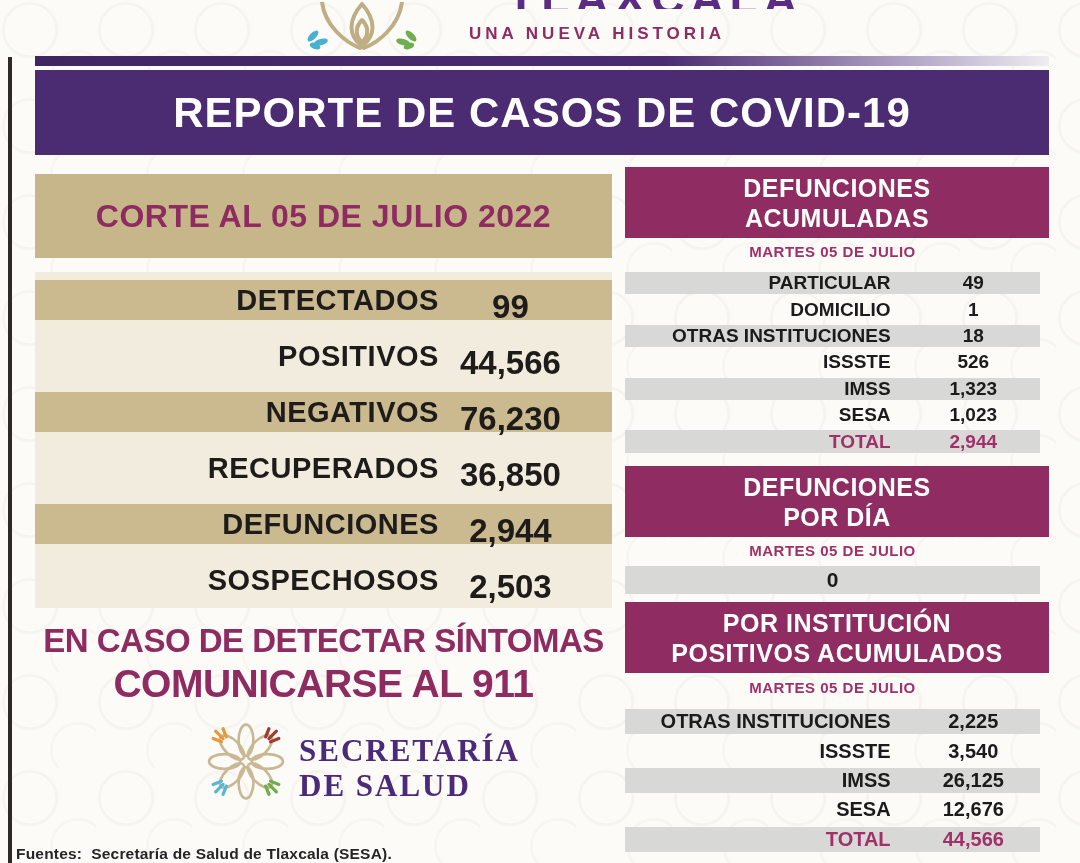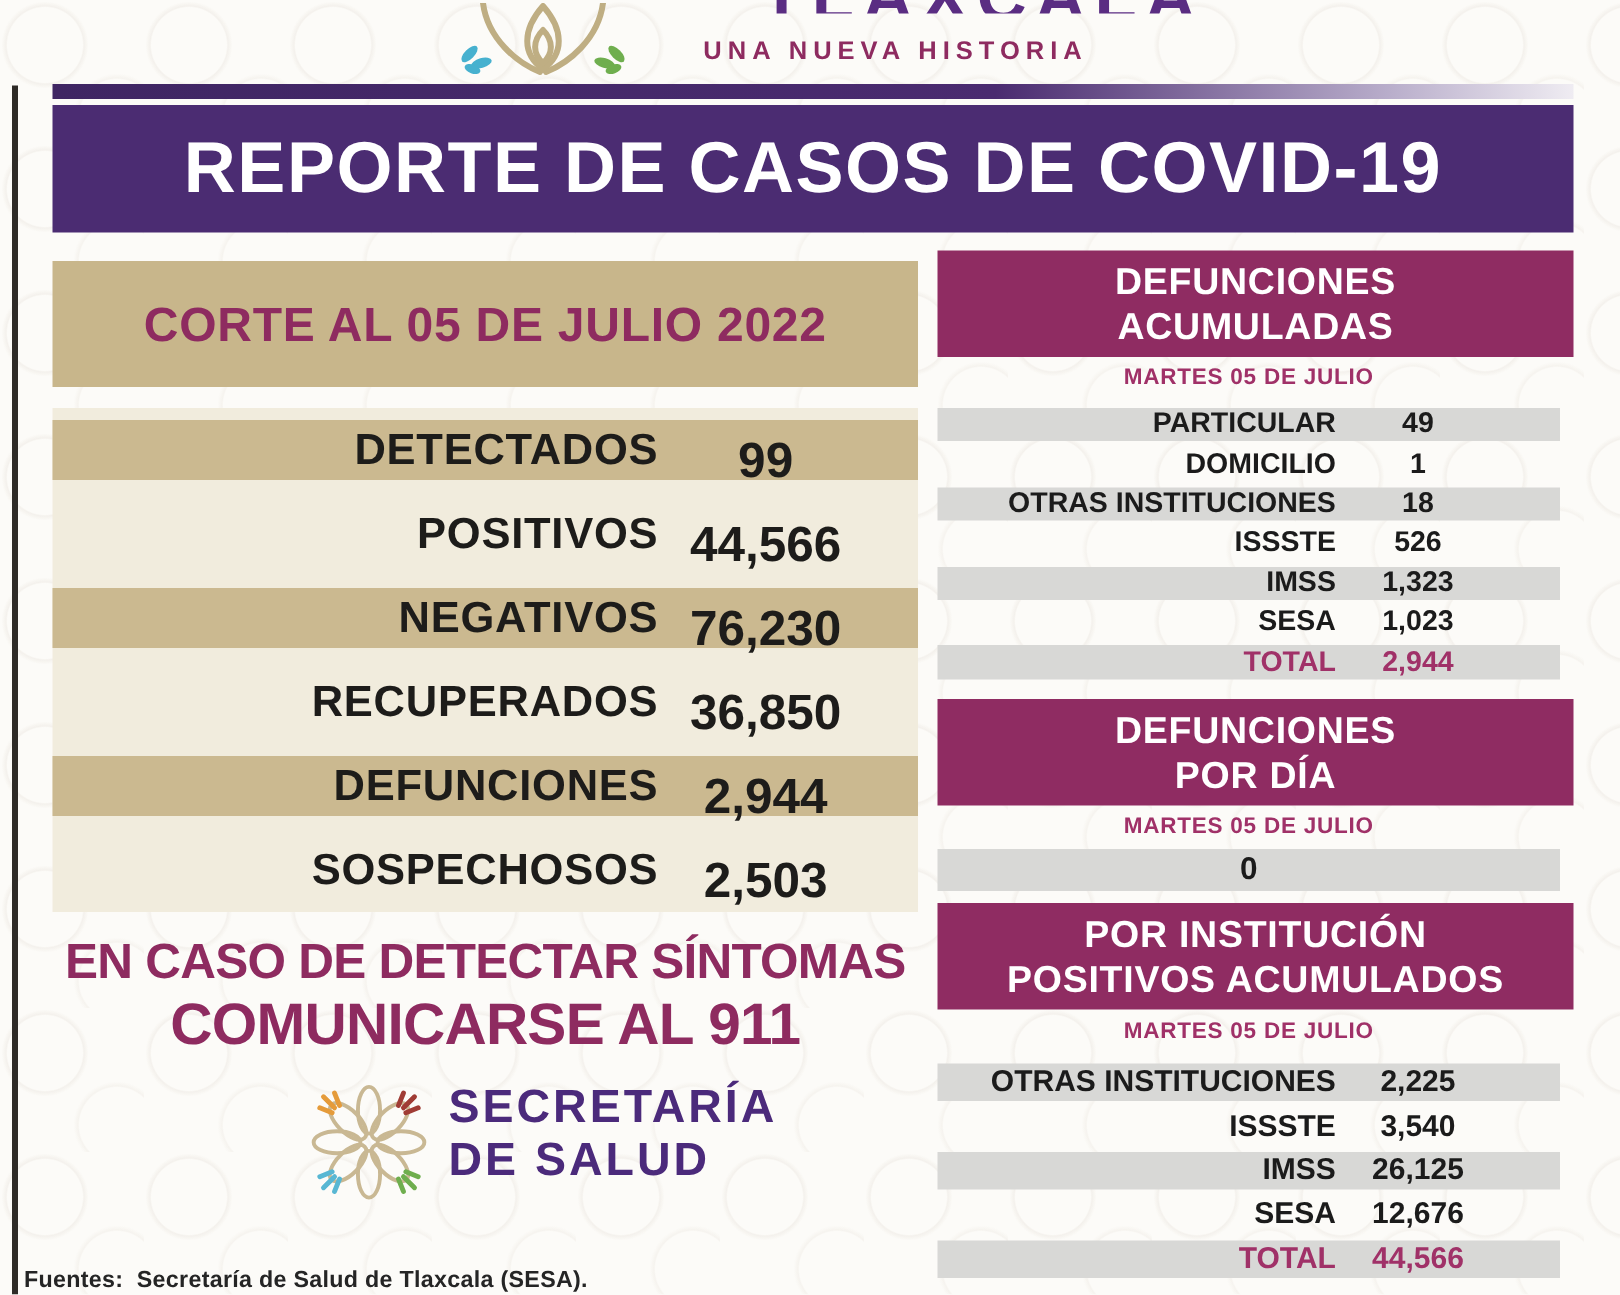--- a/index.html
+++ b/index.html
@@ -23,55 +23,55 @@
   .wordmark-crop{position:absolute;left:505px;top:0;width:300px;height:9px;overflow:hidden;text-align:center;}
   .wordmark-crop span{display:inline-block;font-size:46px;font-weight:bold;color:#5a2d82;letter-spacing:6px;margin-top:-40px;}
   .logo-top{position:absolute;left:297px;top:2px;}
   .tagline{position:absolute;left:447px;top:24px;width:300px;text-align:center;
     font-size:17px;font-weight:bold;color:#8e2b60;letter-spacing:4px;}
 
   .rule{position:absolute;left:35px;top:56px;width:1014px;height:10px;
     background:linear-gradient(90deg,#3f2663 0%,#4a2b70 62%,#b9aecb 88%,#efecf2 100%);}
   .title-banner{position:absolute;left:35px;top:70px;width:1014px;height:85px;
     background:#4b2c72;display:flex;align-items:center;justify-content:center;}
-  .title-banner span{color:#ffffff;font-weight:bold;font-size:48px;letter-spacing:1px;}
+  .title-banner span{color:#ffffff;font-weight:bold;font-size:42px;letter-spacing:1px;}
 
   
   .date-banner{position:absolute;left:35px;top:174px;width:577px;height:84px;
     background:#c8b68b;display:flex;align-items:center;justify-content:center;}
   .date-banner span{color:#8e2b60;font-weight:bold;font-size:32px;letter-spacing:0.5px;}
 
   .stats-panel{position:absolute;left:35px;top:272px;width:577px;height:336px;background:#f1ecdd;}
   .lrow{position:relative;height:56px;display:grid;grid-template-columns:70% 30%;align-items:center;}
   .lrow::before{content:'';position:absolute;left:0;right:0;top:8px;bottom:8px;background:transparent;}
   .stats-panel .lrow:nth-child(odd)::before{background:#cbb990;}
   .lrow span{position:relative;z-index:1;color:#1d1c1a;font-weight:bold;}
   .lrow .lbl{font-size:29px;text-align:right;letter-spacing:0.5px;}
   .lrow .val{font-size:33px;text-align:center;padding-right:30px;margin-top:14px;}
 
   .notice-1{position:absolute;left:35px;top:622px;width:577px;text-align:center;
     color:#8e2b60;font-weight:bold;font-size:33px;letter-spacing:-0.5px;}
   .notice-2{position:absolute;left:35px;top:662px;width:577px;text-align:center;
     color:#8e2b60;font-weight:bold;font-size:39px;letter-spacing:-0.5px;}
 
-  .ministry{position:absolute;left:205px;top:720px;display:flex;align-items:flex-start;gap:12px;}
+  .ministry{position:absolute;left:205px;top:720px;display:flex;align-items:flex-end;gap:12px;font-family:Liberation Serif, serif;}
   .ministry-text div{color:#4b2a7b;font-weight:bold;font-size:31px;line-height:35px;letter-spacing:2px;}
 
   .sources{position:absolute;left:16px;top:804px;white-space:pre;}
   .sources div{color:#252525;font-weight:bold;font-size:15.5px;line-height:28px;letter-spacing:0.2px;}
 
   
   .right-col{position:absolute;left:625px;top:0;width:424px;height:863px;}
   .rbanner{position:absolute;left:0;width:424px;height:71px;background:#8f2c62;
     display:flex;flex-direction:column;align-items:center;justify-content:center;}
   .rbanner span{color:#ffffff;font-weight:bold;font-size:25px;line-height:30px;letter-spacing:0.5px;}
   .rdate{position:absolute;left:0;width:415px;text-align:center;
     color:#a03168;font-weight:bold;font-size:15px;letter-spacing:0.5px;}
   .rtable{position:absolute;left:0;width:415px;}
-  .rrow{position:relative;height:26.4px;display:grid;grid-template-columns:64% 36%;align-items:center;}
+  .rrow{position:relative;height:26.4px;display:grid;grid-template-columns:64% 36%;align-items:center;gap:28px;}
   .rrow::before{content:'';position:absolute;left:0;right:0;top:2px;bottom:2px;background:transparent;}
   .rtable .rrow:nth-child(odd)::before{background:#d8d8d6;}
   .rrow span{position:relative;z-index:1;color:#1b1b1b;font-weight:bold;font-size:19px;}
   .rrow .lbl{text-align:right;}
   .rrow .val{text-align:center;padding-right:40px;}
   .rrow.total span{color:#a03168;}
   #rows-pos .rrow{height:29.4px;}
   #rows-pos .rrow span{font-size:20px;}
   #banner-acum{top:167px;}
   #date-acum{top:243px;}

